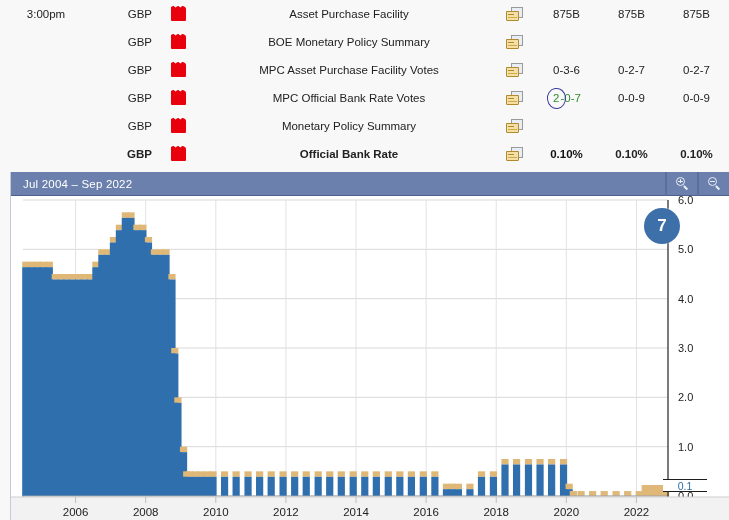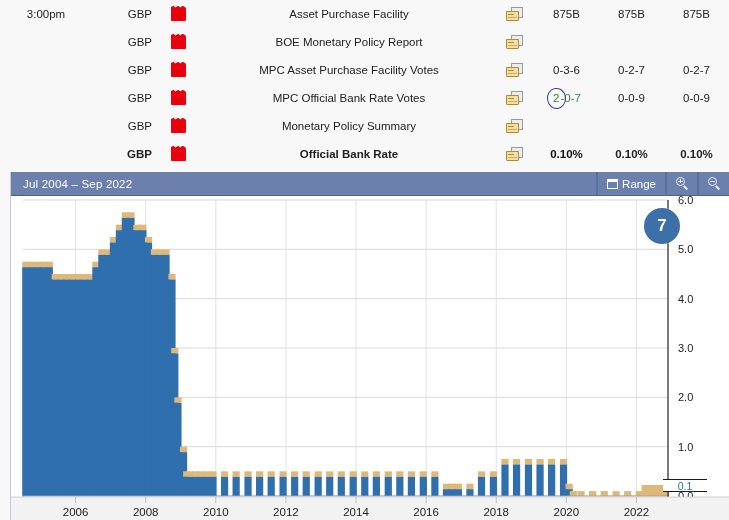--- a/index.html
+++ b/index.html
@@ -223,21 +223,21 @@
           <td class="c-event">Asset Purchase Facility</td>
           <td class="c-detail"><span class="detail-icon"><span class="back"></span><span class="front"></span></span></td>
           <td class="c-val" style="color: rgb(34, 34, 34);">875B</td>
           <td class="c-val">875B</td>
           <td class="c-val">875B</td>
         </tr>
         <tr>
           <td class="c-time"></td>
           <td class="c-cur">GBP</td>
           <td class="c-imp"><span class="impact-icon"></span></td>
-          <td class="c-event">BOE Monetary Policy Report</td>
+          <td class="c-event">BOE Monetary Policy Summary</td>
           <td class="c-detail"><span class="detail-icon"><span class="back"></span><span class="front"></span></span></td>
           <td class="c-val" style="color: rgb(34, 34, 34);"></td>
           <td class="c-val"></td>
           <td class="c-val"></td>
         </tr>
         <tr>
           <td class="c-time"></td>
           <td class="c-cur">GBP</td>
           <td class="c-imp"><span class="impact-icon"></span></td>
           <td class="c-event">MPC Asset Purchase Facility Votes</td>
@@ -277,24 +277,20 @@
           <td class="c-val">0.10%</td>
         </tr>
       </tbody>
   </table>
 
   <div id="chart-panel">
 
     <div class="chart-header">
       <div class="chart-title">Jul 2004 – Sep 2022</div>
 
-      <div class="hdr-btn">
-        <span class="cal-ico"></span>
-        <span>Range</span>
-      </div>
 
 
 
       <div class="hdr-btn hdr-icon-btn">
         <span class="mag">
           <span class="lens"></span>
             <span class="plus-h"></span>
             <span class="plus-v"></span>
             <span class="handle"></span>
         </span>

